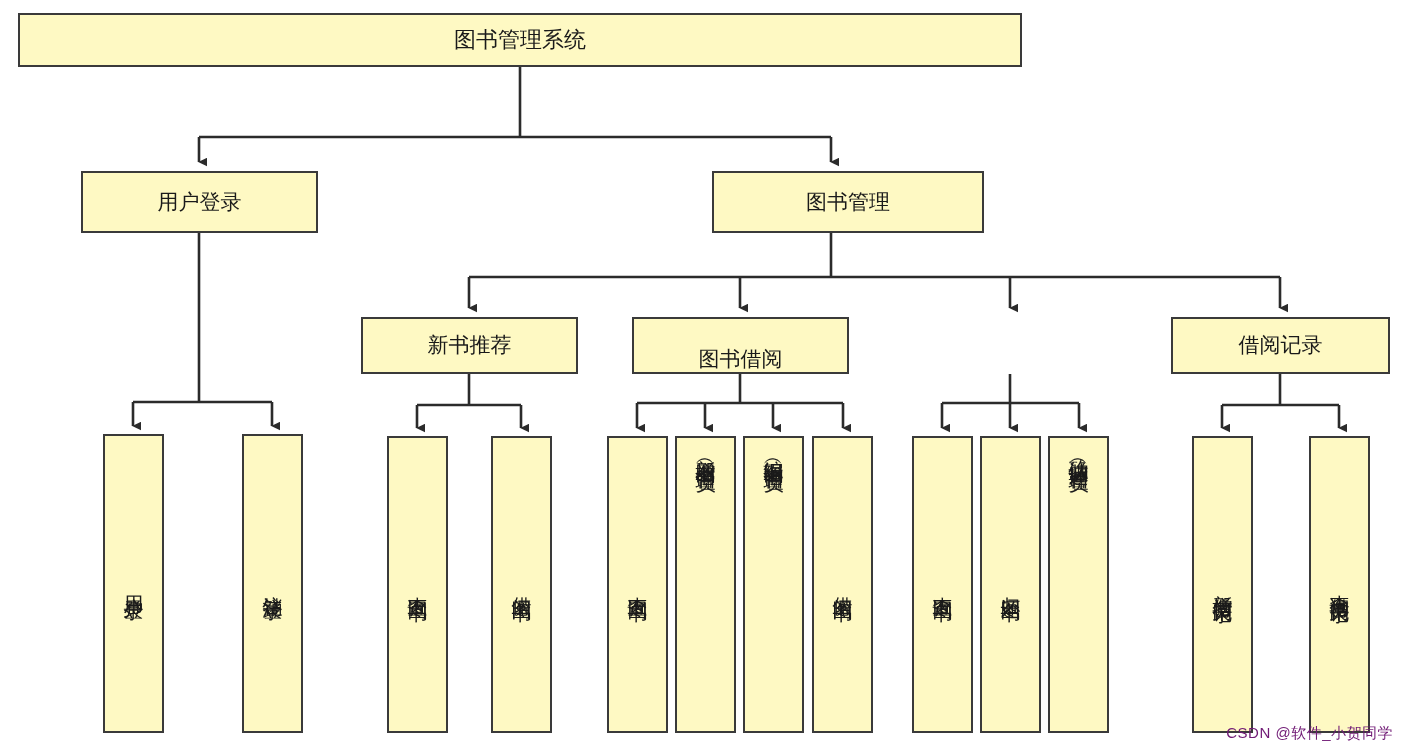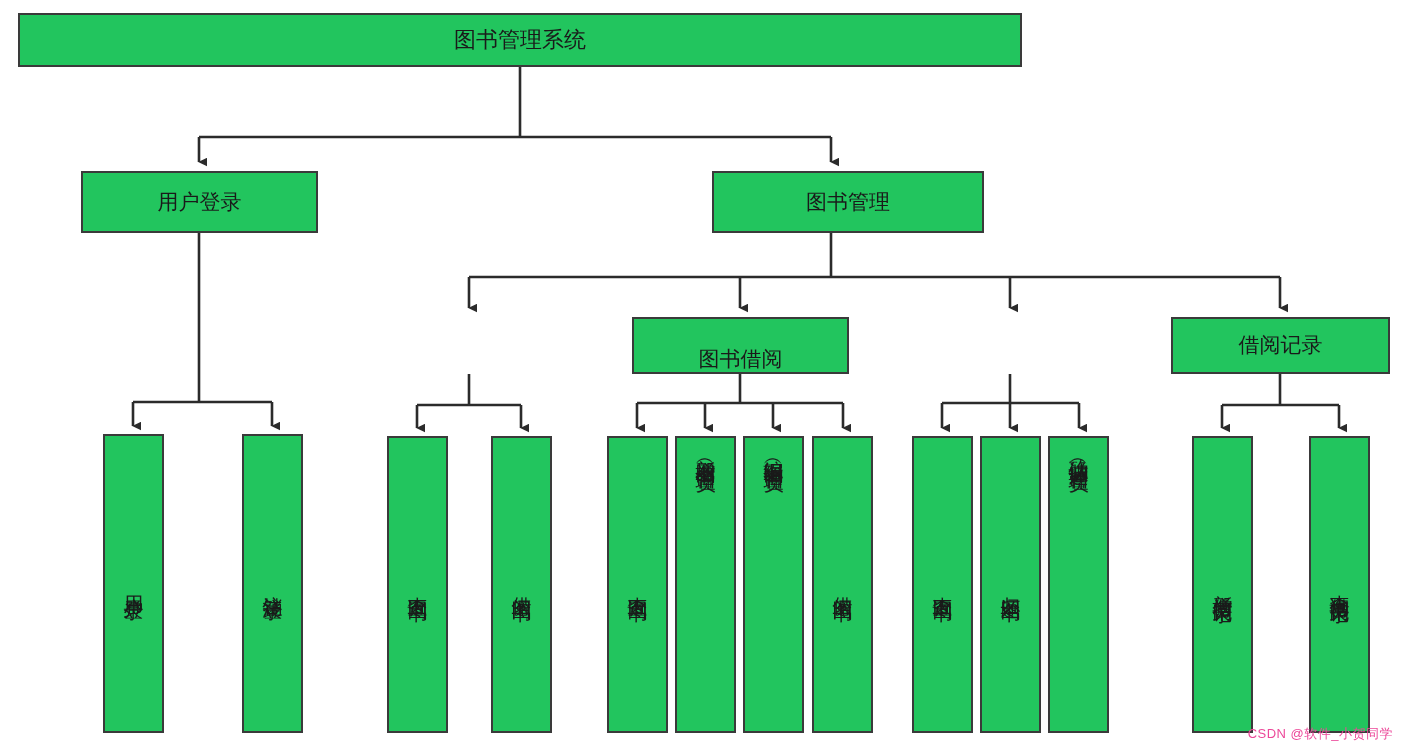--- a/index.html
+++ b/index.html
@@ -10,21 +10,21 @@
     font-family:"Liberation Sans","DejaVu Sans",sans-serif;
     overflow:hidden;
     position:relative;
   }
   #diagram-root{position:absolute;left:0;top:0;width:1405px;height:747px;}
   svg#connectors{position:absolute;left:0;top:0;width:1405px;height:747px;}
 
   .node{
     position:absolute;
     box-sizing:border-box;
-    background:#22c55e;
+    background:#fef9c3;
     border:2px solid #3a3a3a;
     display:flex;
     align-items:center;
     justify-content:center;
     color:#1a1a1a;
   }
   .node-label{
     display:block;
     text-align:center;
     line-height:1.18;
@@ -46,22 +46,22 @@
     letter-spacing:2px;
     line-height:1.05;
     white-space:nowrap;
   }
   .node.v.mid{align-items:center;padding-top:0;}
 
   #watermark{
     position:absolute;
     right:12px;
     bottom:4px;
-    font-size:13px;
-    color:#ec4899;
+    font-size:15px;
+    color:#701a75;
     letter-spacing:0.5px;
     white-space:nowrap;
     pointer-events:none;
   }
 </style>
 </head>
 <body>
 
 <div id="diagram-root">
 
@@ -119,20 +119,23 @@
     <span class="node-label">图书管理系统</span>
   </div>
 
   <div class="node h" style="left:81px;top:171px;width:237px;height:62px;">
     <span class="node-label">用户登录</span>
   </div>
   <div class="node h" style="left:712px;top:171px;width:272px;height:62px;">
     <span class="node-label">图书管理</span>
   </div>
 
+  <div class="node h" style="left:361px;top:317px;width:217px;height:57px;">
+    <span class="node-label">新书推荐</span>
+  </div>
   <div class="node h" style="left:632px;top:317px;width:217px;height:57px;align-items:flex-end;">
     <span class="node-label">图书借阅</span>
   </div>
   <div class="node h" style="left:1171px;top:317px;width:219px;height:57px;">
     <span class="node-label">借阅记录</span>
   </div>
 
   <div class="node v mid" style="left:103px;top:434px;width:61px;height:299px;">
     <span class="node-label">用户登录</span>
   </div>

